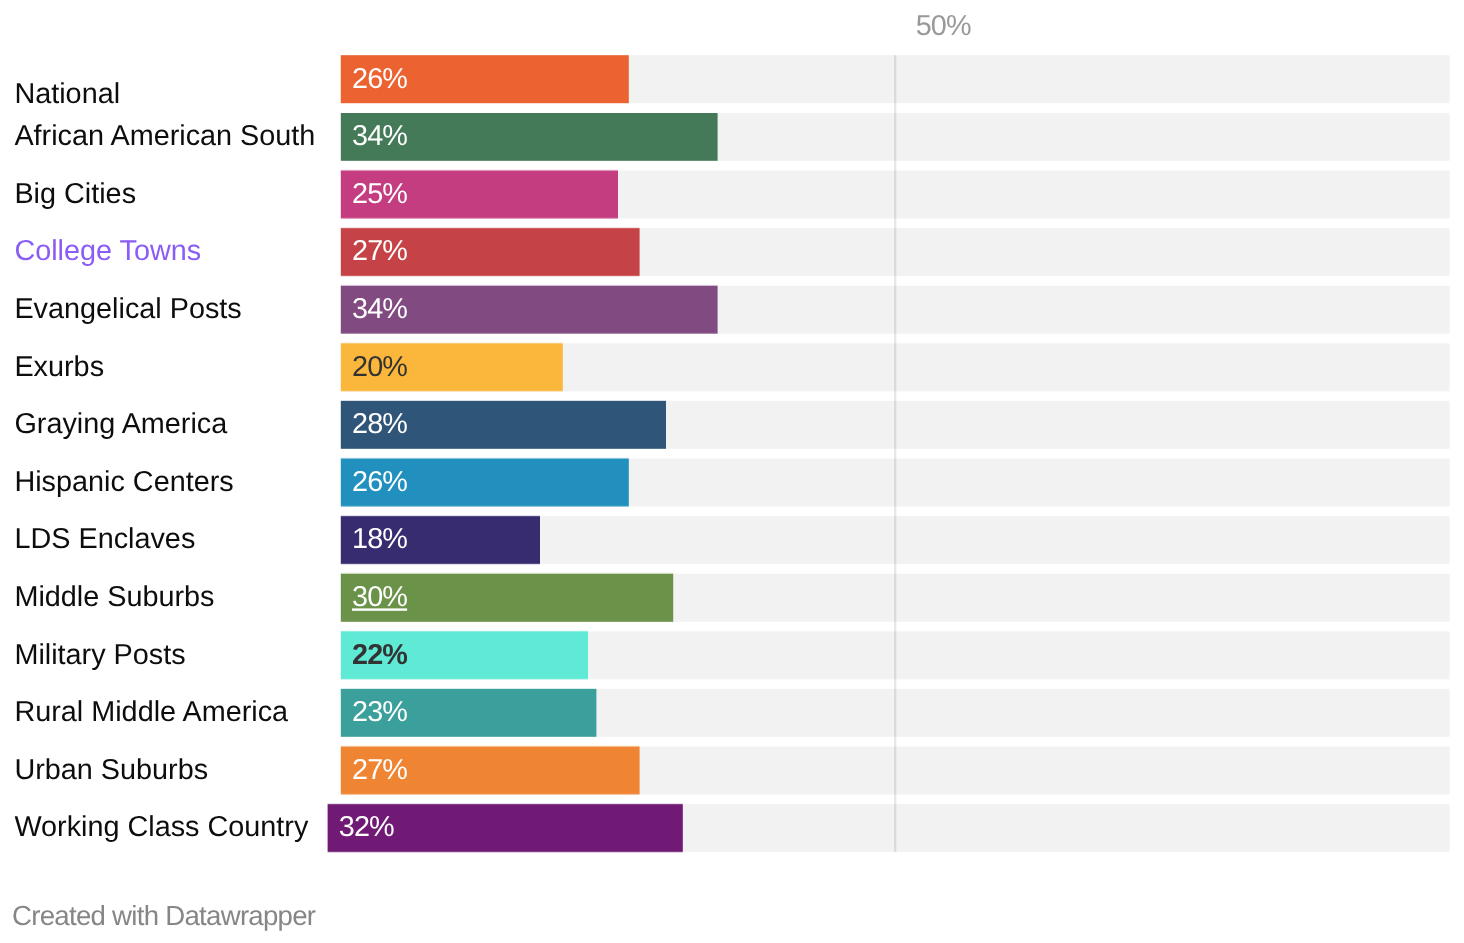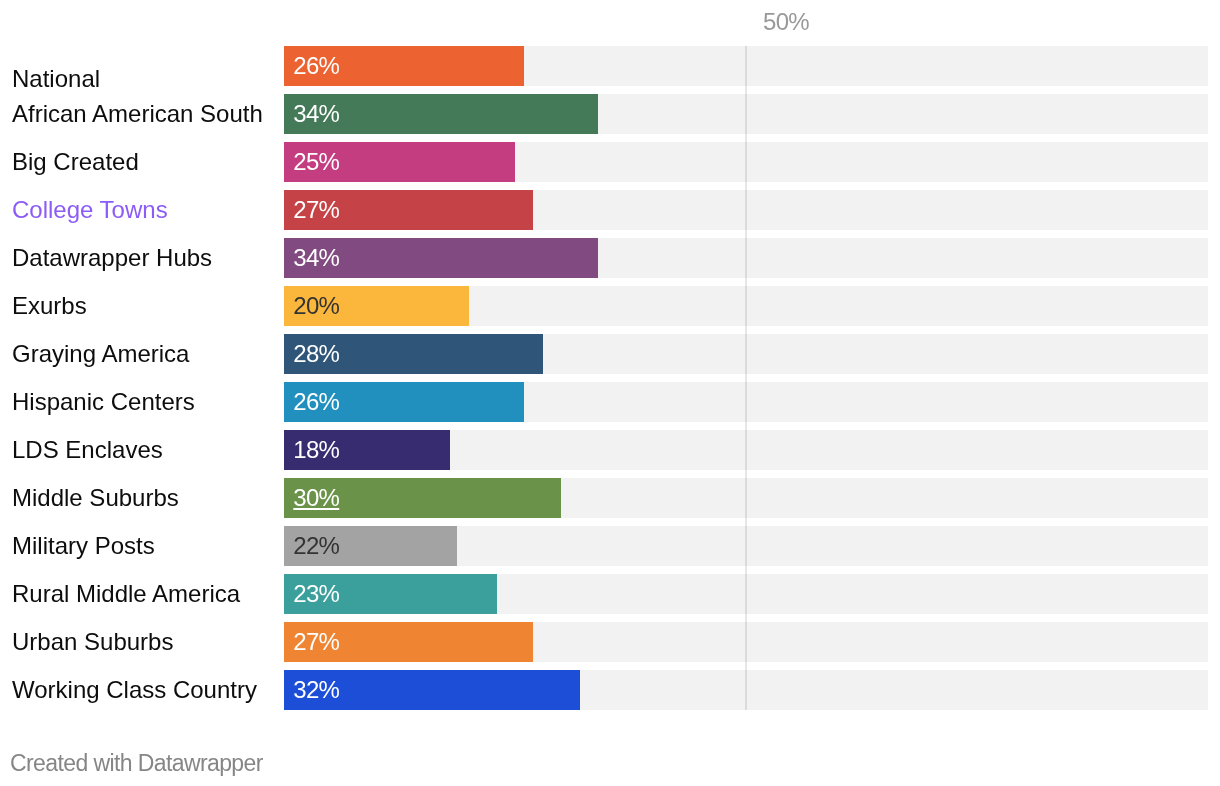--- a/index.html
+++ b/index.html
@@ -111,46 +111,46 @@
       <div class="bar" style="left: 284px; width: 314.16px; background: rgb(69, 122, 89);">
         <span class="bar-value" style="color: rgb(255, 255, 255);">34%</span>
       </div>
       <div class="row-label" style="color: rgb(13, 13, 13);">African American South</div>
     </div>
     <div class="row" style="top: 142px;">
       <div class="track" style="left: 284px; width: 924px; background: rgb(242, 242, 242);"></div>
       <div class="bar" style="left: 284px; width: 231px; background: rgb(195, 61, 128);">
         <span class="bar-value" style="color: rgb(255, 255, 255);">25%</span>
       </div>
-      <div class="row-label" style="color: rgb(13, 13, 13);">Big Created</div>
+      <div class="row-label" style="color: rgb(13, 13, 13);">Big Cities</div>
     </div>
     <div class="row" style="top: 190px;">
       <div class="track" style="left: 284px; width: 924px; background: rgb(242, 242, 242);"></div>
       <div class="bar" style="left: 284px; width: 249.48px; background: rgb(197, 67, 70);">
         <span class="bar-value" style="color: rgb(255, 255, 255);">27%</span>
       </div>
       <div class="row-label" style="color: #8b5cf6;">College Towns</div>
     </div>
     <div class="row" style="top: 238px;">
       <div class="track" style="left: 284px; width: 924px; background: rgb(242, 242, 242);"></div>
       <div class="bar" style="left: 284px; width: 314.16px; background: rgb(129, 74, 129);">
         <span class="bar-value" style="color: rgb(255, 255, 255);">34%</span>
       </div>
-      <div class="row-label" style="color: rgb(13, 13, 13);">Datawrapper Hubs</div>
+      <div class="row-label" style="color: rgb(13, 13, 13);">Evangelical Posts</div>
     </div>
     <div class="row" style="top: 286px;">
       <div class="track" style="left: 284px; width: 924px; background: rgb(242, 242, 242);"></div>
       <div class="bar" style="left: 284px; width: 184.8px; background: rgb(251, 183, 60);">
         <span class="bar-value" style="color: rgb(51, 51, 51); text-align: right;">20%</span>
       </div>
       <div class="row-label" style="color: rgb(13, 13, 13);">Exurbs</div>
     </div>
     <div class="row" style="top: 334px;">
       <div class="track" style="left: 284px; width: 924px; background: rgb(242, 242, 242);"></div>
-      <div class="bar" style="left: 284px; width: 258.72px; background: rgb(47, 85, 120);">
+      <div class="bar" style="left: 284px; width: 258.72px; background: rgb(47, 85, 120); padding-left: 12px;">
         <span class="bar-value" style="color: rgb(255, 255, 255);">28%</span>
       </div>
       <div class="row-label" style="color: rgb(13, 13, 13);">Graying America</div>
     </div>
     <div class="row" style="top: 382px;">
       <div class="track" style="left: 284px; width: 924px; background: rgb(242, 242, 242);"></div>
       <div class="bar" style="left: 284px; width: 240.24px; background: rgb(33, 144, 190);">
         <span class="bar-value" style="color: rgb(255, 255, 255);">26%</span>
       </div>
       <div class="row-label" style="color: rgb(13, 13, 13);">Hispanic Centers</div>
@@ -164,42 +164,42 @@
     </div>
     <div class="row" style="top: 478px;">
       <div class="track" style="left: 284px; width: 924px; background: rgb(242, 242, 242);"></div>
       <div class="bar" style="left: 284px; width: 277.2px; background: rgb(106, 147, 73);">
         <span class="bar-value" style="color: rgb(255, 255, 255); text-decoration: underline;">30%</span>
       </div>
       <div class="row-label" style="color: rgb(13, 13, 13);">Middle Suburbs</div>
     </div>
     <div class="row" style="top: 526px;">
       <div class="track" style="left: 284px; width: 924px; background: rgb(242, 242, 242);"></div>
-      <div class="bar" style="left: 284px; width: 173px; background: #a3a3a3;">
+      <div class="bar" style="left: 284px; width: 206px; background: #5eead4; font-weight: bold;">
         <span class="bar-value" style="color: rgb(51, 51, 51);">22%</span>
       </div>
       <div class="row-label" style="color: rgb(13, 13, 13);">Military Posts</div>
     </div>
     <div class="row" style="top: 574px;">
       <div class="track" style="left: 284px; width: 924px; background: rgb(242, 242, 242);"></div>
       <div class="bar" style="left: 284px; width: 212.52px; background: rgb(59, 159, 156); text-align: center;">
         <span class="bar-value" style="color: rgb(255, 255, 255);">23%</span>
       </div>
       <div class="row-label" style="color: rgb(13, 13, 13);">Rural Middle America</div>
     </div>
     <div class="row" style="top: 622px;">
       <div class="track" style="left: 284px; width: 924px; background: rgb(242, 242, 242);"></div>
       <div class="bar" style="left: 284px; width: 249.48px; background: rgb(239, 133, 50);">
         <span class="bar-value" style="color: rgb(255, 255, 255);">27%</span>
       </div>
       <div class="row-label" style="color: rgb(13, 13, 13);">Urban Suburbs</div>
     </div>
     <div class="row" style="top: 670px;">
       <div class="track" style="left: 284px; width: 924px; background: rgb(242, 242, 242);"></div>
-      <div class="bar" style="left: 284px; width: 295.68px; background: #1d4ed8;">
+      <div class="bar" style="left: 273px; width: 295.68px; background: #701a75;">
         <span class="bar-value" style="color: rgb(255, 255, 255);">32%</span>
       </div>
       <div class="row-label" style="color: rgb(13, 13, 13);">Working Class Country</div>
     </div>
   </div>
 
   <div class="gridline" style="left: 745px; top: 46px; height: 664px; background: rgba(0, 0, 0, 0.094);"></div>
 
   <div class="axis-label" style="left: 786px; color: rgb(153, 153, 153);">50%</div>
 

